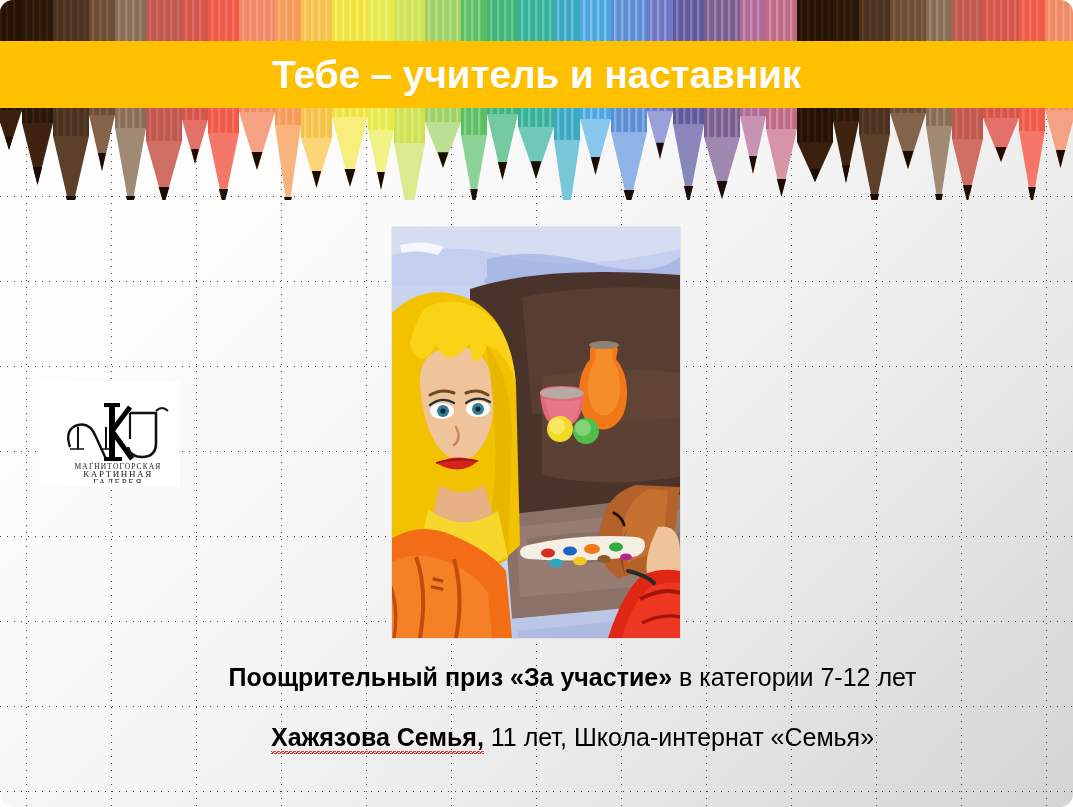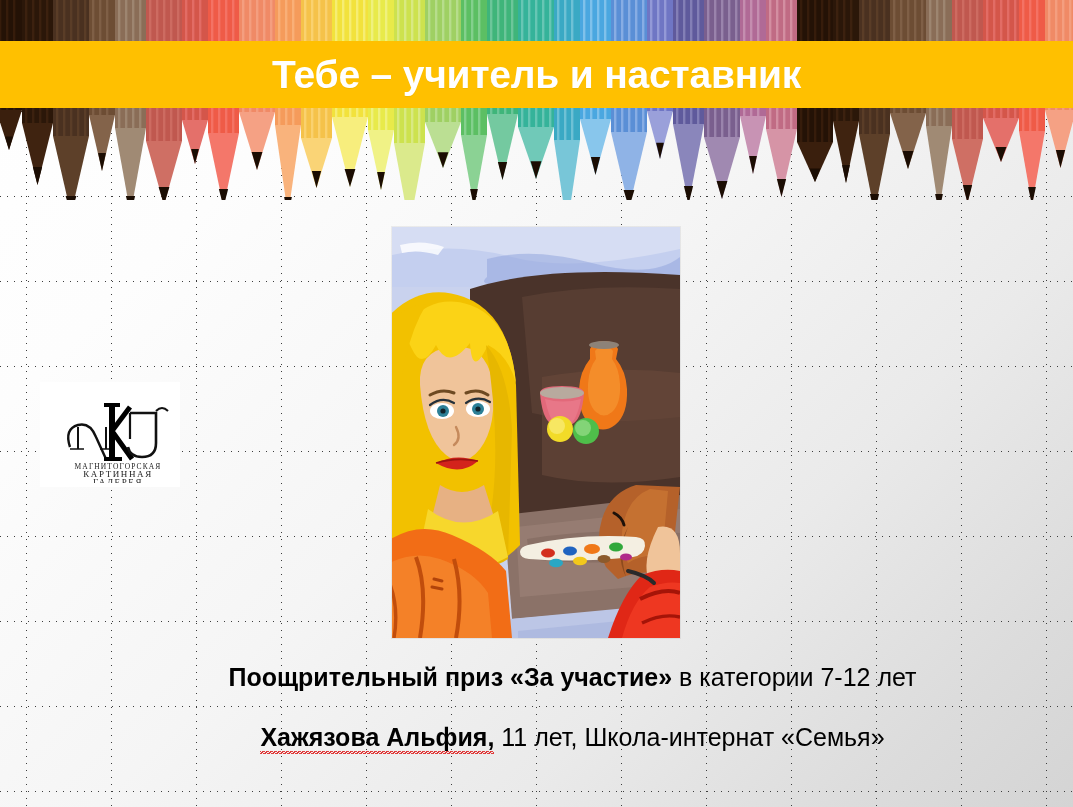--- a/index.html
+++ b/index.html
@@ -5,20 +5,21 @@
   html,body{margin:0;padding:0;}
   body{
     width:1073px;height:807px;overflow:hidden;
     font-family:"Liberation Sans", sans-serif;
     background:#ffffff;
   }
   #slide{
     position:relative;width:1073px;height:807px;overflow:hidden;
     background:
       linear-gradient(135deg,#ffffff 0%,#fdfdfd 22%,#f5f5f5 48%,#eaeaea 70%,#dcdcdc 88%,#d4d4d4 100%);
+    border-radius: 13px;
   }
   .grid-v,.grid-h{position:absolute;}
   .grid-v{width:1px;top:0;height:807px;
     background-image:linear-gradient(to bottom,#3d3d3d 0 1px,transparent 1px 7px);
     background-size:1px 7px;}
   .grid-h{height:1px;left:0;width:1073px;
     background-image:linear-gradient(to right,#3d3d3d 0 1px,transparent 1px 7px);
     background-size:7px 1px;}
 
   
@@ -488,17 +489,17 @@
       <text x="62" y="98" text-anchor="middle" font-family="Liberation Serif, serif" font-size="9" letter-spacing="1.6" fill="#1a1a1a">ГАЛЕРЕЯ</text>
     </svg>
   </div>
 
 
   <div class="caption">
     <div class="cap-line">
       <span class="b">Поощрительный приз «За участие»</span><span> в категории 7-12 лет</span>
     </div>
     <div class="cap-line l2">
-      <span class="b spell">Хажязова Альфия,</span><span> 11 лет, Школа-интернат «Семья»</span>
+      <span class="b spell">Хажязова Семья,</span><span> 11 лет, Школа-интернат «Семья»</span>
     </div>
   </div>
 
 </div>
 
 </body></html>

